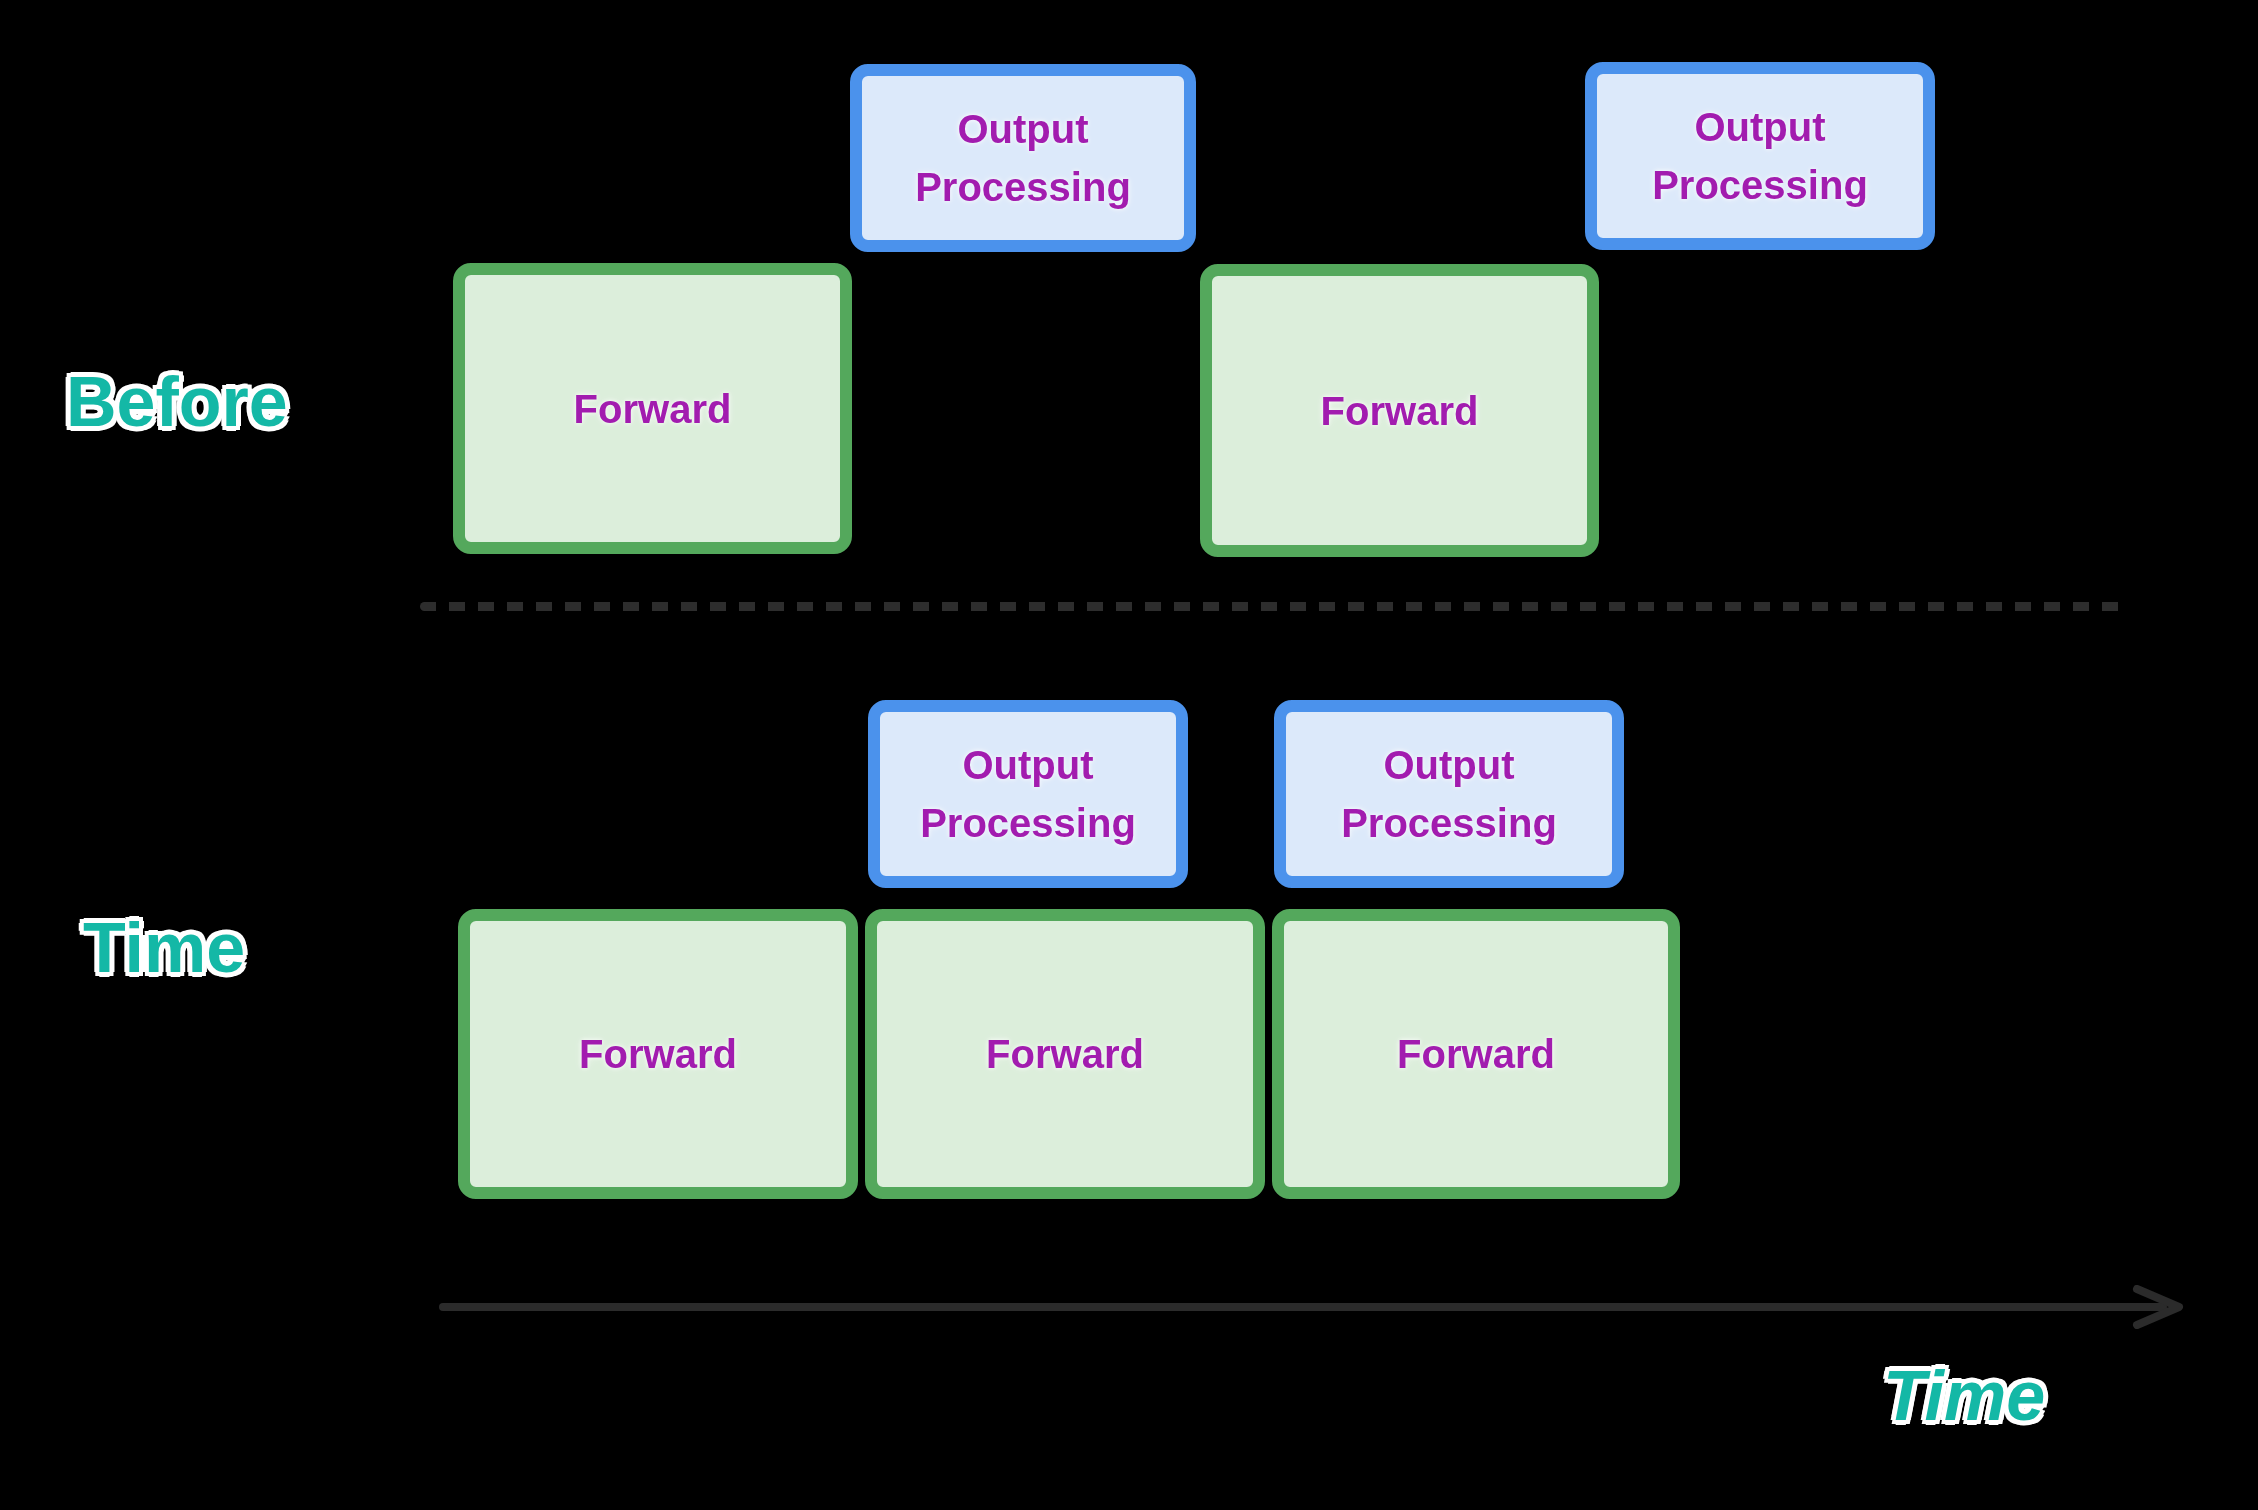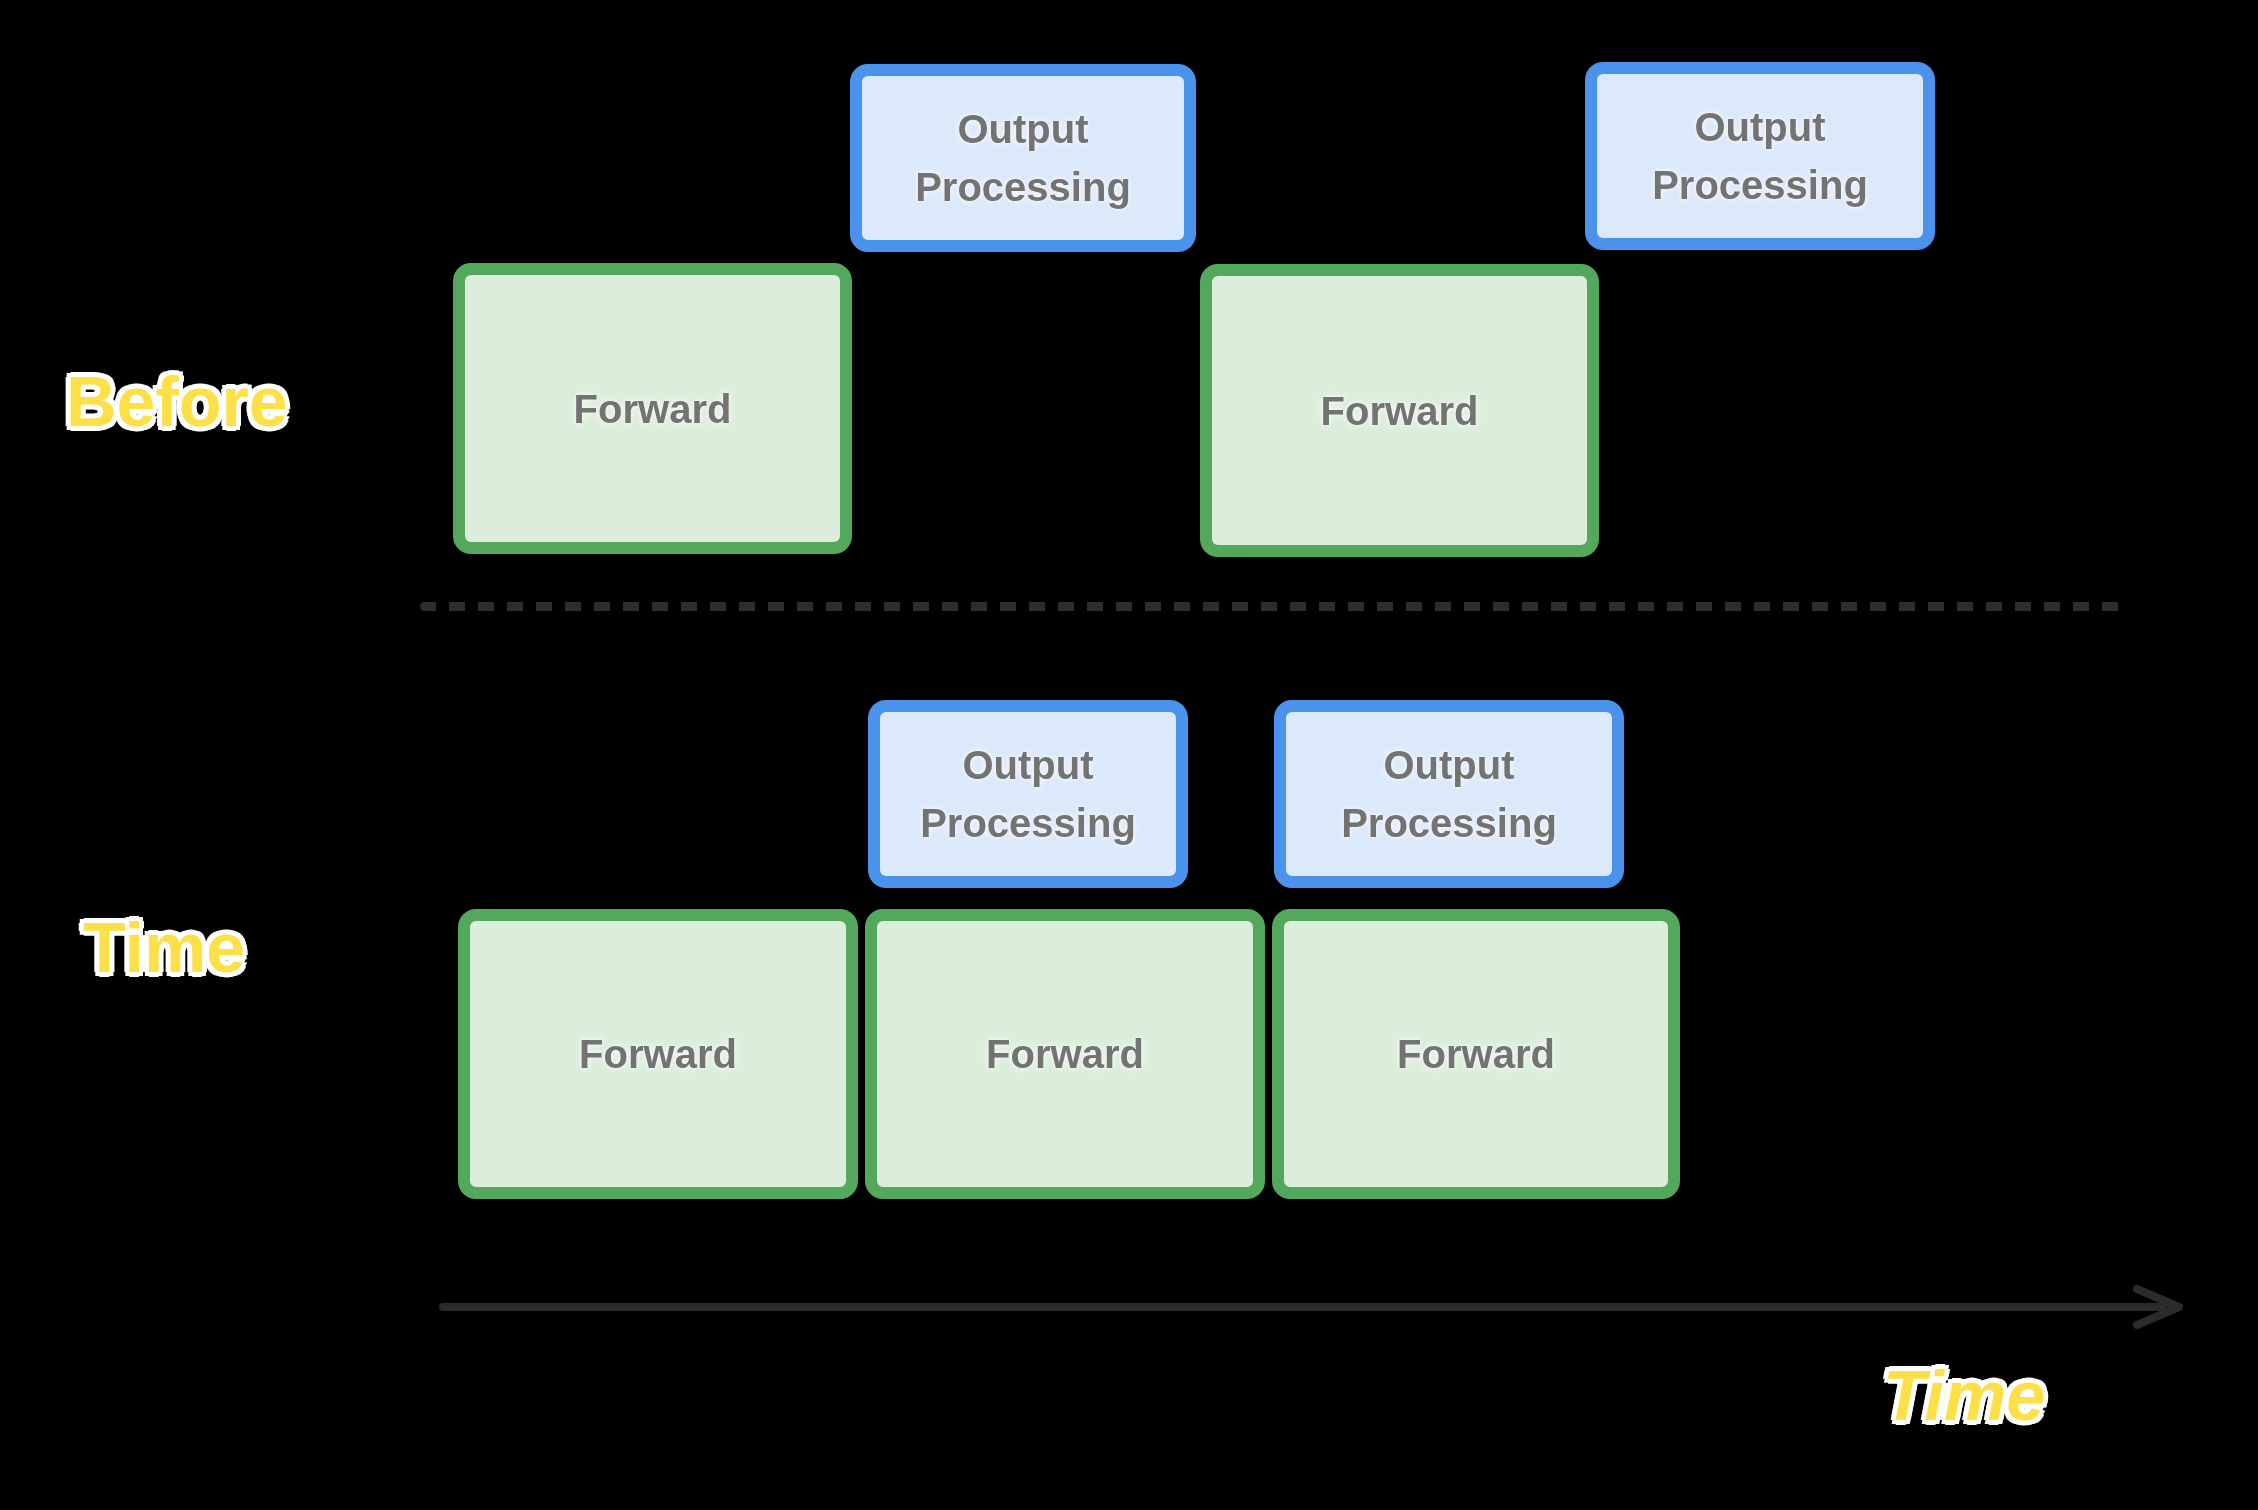--- a/index.html
+++ b/index.html
@@ -13,21 +13,21 @@
     height: 1510px;
     background: #000000;
     overflow: hidden;
     font-family: "Liberation Sans", sans-serif;
   }
   
   .heading {
     position: absolute;
     font-size: 70px;
     font-weight: bold;
-    color: #fde047;
+    color: #14b8a6;
     letter-spacing: 0px;
     white-space: nowrap;
     text-shadow:
       -4px -4px 0 #ffffff,  4px -4px 0 #ffffff,
       -4px  4px 0 #ffffff,  4px  4px 0 #ffffff,
       -5px  0   0 #ffffff,  5px  0   0 #ffffff,
        0   -5px 0 #ffffff,  0    5px 0 #ffffff;
   }
   .heading.before { left: 66px;  top: 362px; }
   .heading.after  { left: 83px;  top: 908px; }
@@ -39,21 +39,21 @@
     box-sizing: border-box;
     border-radius: 18px;
     display: flex;
     align-items: center;
     justify-content: center;
     text-align: center;
   }
   .box .box-label {
     font-size: 40px;
     font-weight: bold;
-    color: #737373;
+    color: #a21caf;
     line-height: 1.45;
     padding: 0 24px;
     text-shadow: 0 0 4px rgba(255,255,255,0.85), 0 0 9px rgba(255,255,255,0.45);
   }
   .box.green {
     background: #dceedb;
     border: 12px solid #54a85c;
     z-index: 1;
     margin-top: 16px;
   }

